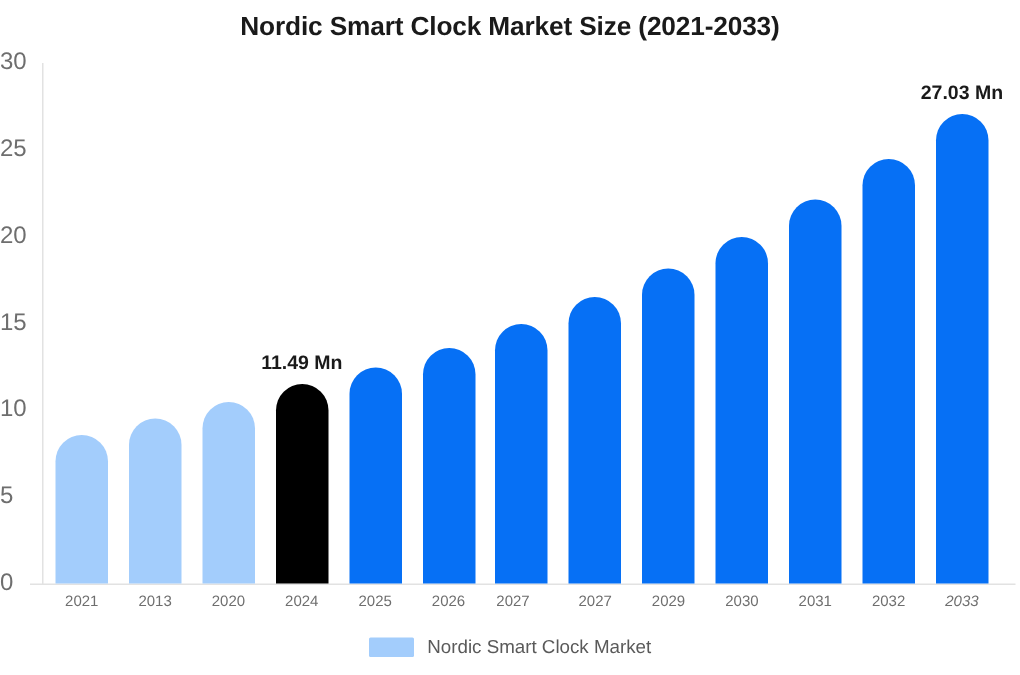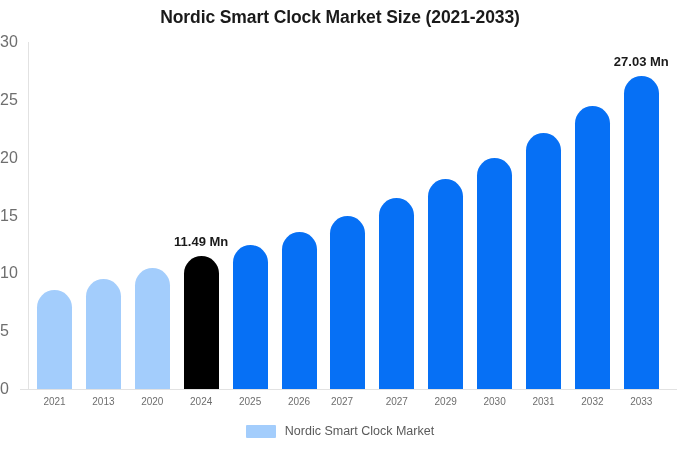--- a/index.html
+++ b/index.html
@@ -212,21 +212,21 @@
       <div class="x-tick" style="left: 127.3px;">2020</div>
       <div class="x-tick" style="left: 176.2px;">2024</div>
       <div class="x-tick" style="left: 225.1px;">2025</div>
       <div class="x-tick" style="left: 274px;">2026</div>
       <div class="x-tick" style="left: 317px;">2027</div>
       <div class="x-tick" style="left: 371.8px;">2027</div>
       <div class="x-tick" style="left: 420.7px;">2029</div>
       <div class="x-tick" style="left: 469.6px;">2030</div>
       <div class="x-tick" style="left: 518.5px;">2031</div>
       <div class="x-tick" style="left: 567.4px;">2032</div>
-      <div class="x-tick" style="left: 616.3px;">2033</div>
+      <div class="x-tick" style="left: 616.3px; font-style: italic;">2033</div>
     </div>
 
   <div id="legend">
     <span id="legend-swatch" style="background: rgb(163, 205, 252);"></span>
     <span id="legend-label">Nordic Smart Clock Market</span>
   </div>
 
 </div>
 
 </body></html>

